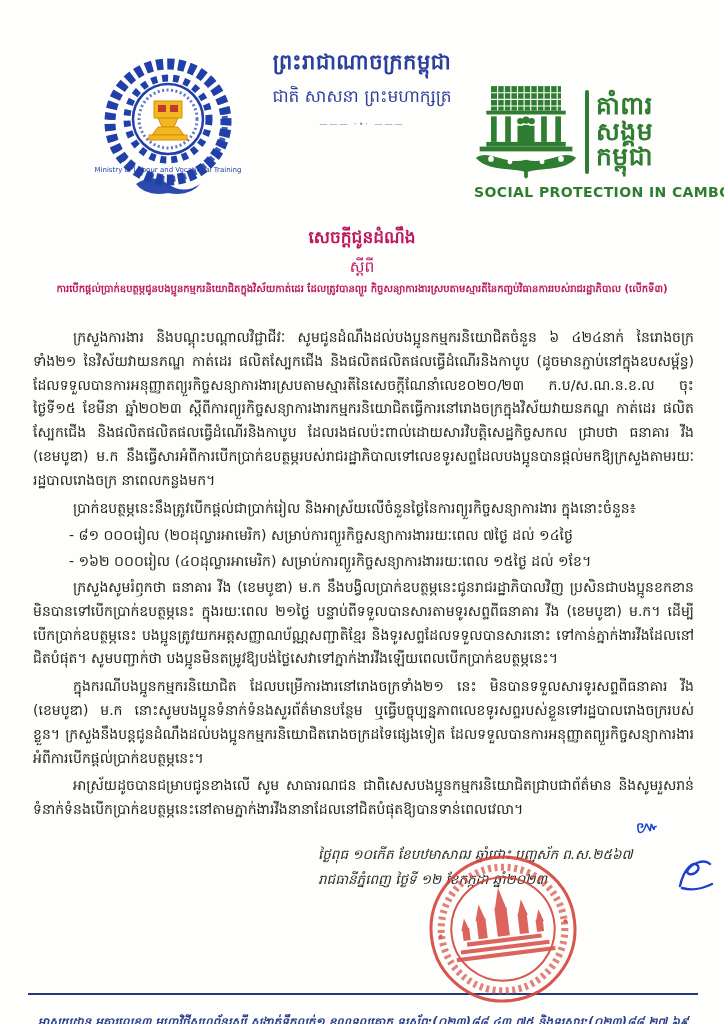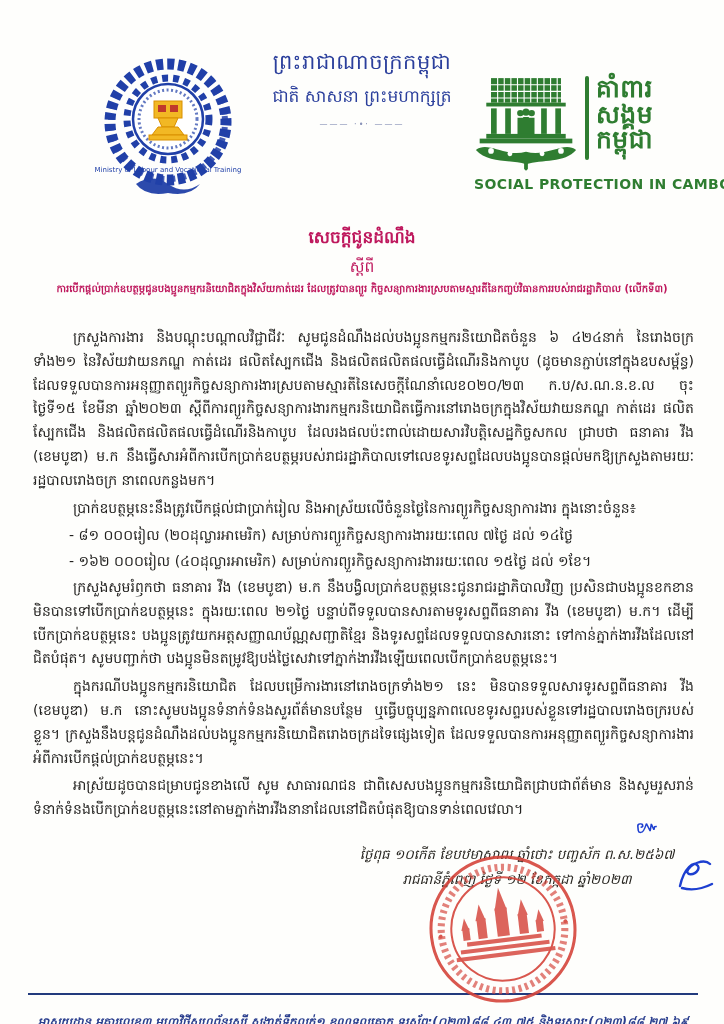--- a/index.html
+++ b/index.html
@@ -4,48 +4,48 @@
 <style>
   * { margin:0; padding:0; box-sizing:border-box; }
   html,body { background:#e8e8e8; }
   .page {
     position:relative; width:724px; height:1024px; margin:0 auto;
     background:#fefefc; overflow:hidden;
     font-family:"DejaVu Sans", sans-serif; color:#22211f;
   }
   
   .motto { position:absolute; top:48px; left:50%; transform:translateX(-50%); text-align:center; white-space:nowrap; }
-  .motto .kingdom { font-size:21px; font-weight:400; color:#2b3f9c; letter-spacing:.5px; }
+  .motto .kingdom { font-size:21px; font-weight:700; color:#2b3f9c; letter-spacing:.5px; }
   .motto .nation  { font-size:17px; color:#2b3f9c; margin-top:6px; }
   .motto .divider { font-size:8px; color:#8a93b8; margin-top:10px; letter-spacing:2px; }
 
   .left-logo { position:absolute; left:86px; top:56px; width:164px; height:148px; }
   .right-logo { position:absolute; right:6px; top:76px; width:244px; }
-  .right-logo .row { display:flex; gap:7px; }
+  .right-logo .row { display:flex; align-items:center; gap:7px;margin-top:8px; }
   .right-logo .vbar { width:4px; height:84px; background:#2f7d31; border-radius:2px; }
   .khmer-stack { font-weight:700; color:#2f7d31; font-size:25px; line-height:1.02; letter-spacing:.5px; }
   .sp-caption { margin-top:5px; font-size:14px; font-weight:700; color:#2f7d31; letter-spacing:.4px; white-space:nowrap; }
 
   .ministry { position:absolute; left:30px; top:192px; font-size:15px; font-weight:700; color:#2b3f9c; }
 
   
   .title-block { position:absolute; top:226px; left:0; right:0; text-align:center; color:#be185d; }
   .title-block .t1 { font-size:17px; font-weight:700; }
   .title-block .t2 { font-size:15.5px; font-weight:400; margin-top:6px; }
   .title-block .t3 { font-size:10px; font-weight:700; max-width:652px; margin:1px auto 0; line-height:1.65; }
 
   
   .content { position:absolute; top:326px; left:33px; right:30px; font-size:14px; line-height:1.7; text-align:justify; }
   .content p { text-indent:40px; margin-bottom:4px; }
   .content .bullet { text-indent:0; margin-left:36px; text-align:left; margin-bottom:2px; }
 
   .closing-mark { position:absolute; left:636px; top:816px; font-size:16px; color:#1d3fd0; transform:rotate(-6deg); font-weight:700; z-index:3; }
 
   
-  .sig-block { position:absolute; top:846px; left:318px; width:398px; text-align:center; font-style:italic; font-size:13.5px; color:#26241f; z-index:1; }
+  .sig-block { position:absolute; top:846px; left:318px; width:398px; font-style:italic; font-size:13.5px; color:#26241f; z-index:1; }
   .sig-block .line2 { margin-top:5px; }
   .stamp { position:absolute; left:427px; top:853px; width:152px; height:152px; z-index:2; opacity:.9; transform:rotate(-7deg); }
   .autograph { position:absolute; left:676px; top:856px; width:42px; height:36px; z-index:3; }
 
   
   .footer { position:absolute; left:28px; right:26px; top:993px; border-top:2px solid #223a7d; padding-top:19px; text-align:center; }
   .footer .addr { font-size:12px; font-style:italic; font-weight:600; color:#2b3f8e; white-space:nowrap; }
 </style>
 </head>
 <body>

